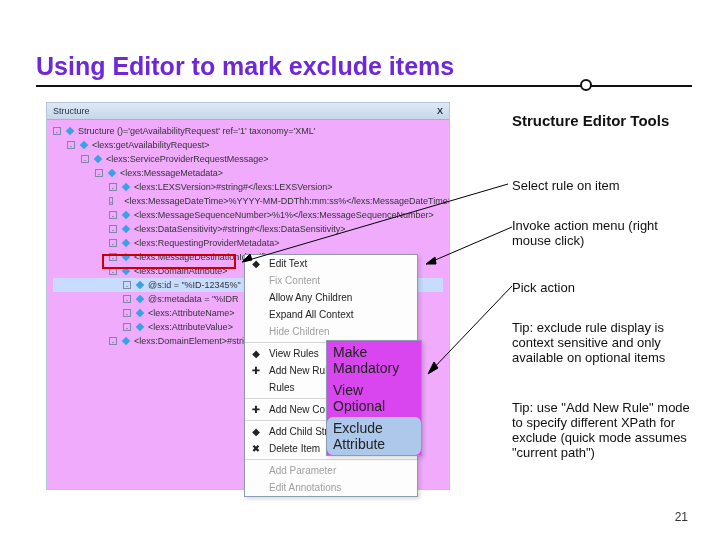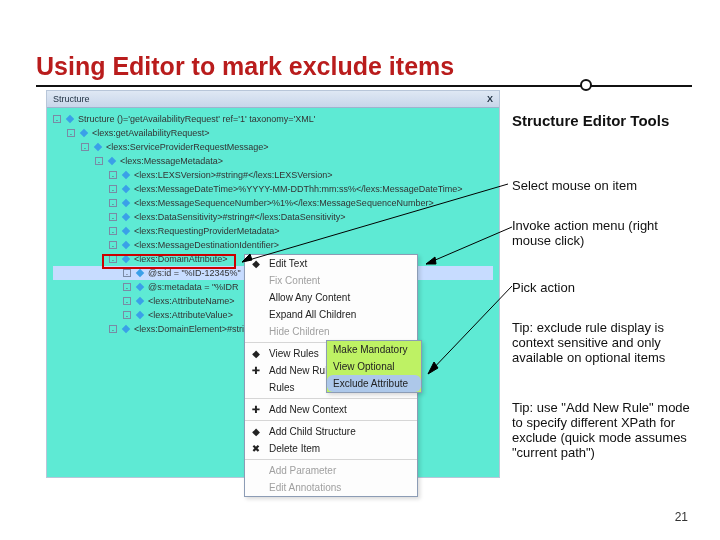--- a/index.html
+++ b/index.html
@@ -1,34 +1,34 @@
 <!DOCTYPE html>
 <html><head>
 <meta charset="utf-8">
 <style>
   * { box-sizing: border-box; margin: 0; padding: 0; }
   html, body { width: 720px; height: 540px; font-family: Arial, sans-serif; background: #fff; position: relative; }
   .slide-title {
     position: absolute; top: 52px; left: 36px;
-    font-size: 25px; font-weight: bold; color: #b91c1c;
+    font-size: 25px; font-weight: bold; color: #6d28d9;
     border-bottom: 2px solid #111; padding-bottom: 4px;
     width: 548px;
   }
   .title-rule-end {
     position: absolute; top: 85px; left: 584px; right: 28px; height: 2px; background: #111;
   }
   .title-circle {
     position: absolute; top: 79px; left: 580px; width: 12px; height: 12px;
     border: 2px solid #111; border-radius: 50%; background: #fff;
   }
 
   
   .shot {
-    position: absolute; top: 90px; left: 46px; width: 454px; height: 388px;
-    border: 1px solid #b8c6d9; background: #5eead4; overflow: hidden;
+    position: absolute; top: 102px; left: 46px; width: 404px; height: 388px;
+    border: 1px solid #b8c6d9; background: #f0abfc; overflow: hidden;
   }
   .shot-hdr {
     height: 17px; background: linear-gradient(#dfe8f4,#c8d6ea);
     border-bottom: 1px solid #9fb3cf;
     display: flex; align-items: center; padding: 0 6px;
     font-size: 9px; color: #234;
   }
   .shot-hdr .x { margin-left: auto; font-weight: bold; font-size: 9px; }
   .tree { font-size: 9px; line-height: 14px; padding: 4px 6px; color: #333; }
   .tree-row { display: flex; align-items: center; white-space: nowrap; }
@@ -59,23 +59,23 @@
   .ctxmenu .mi { padding: 3px 8px 3px 24px; position: relative; }
   .ctxmenu .mi.dis { color: #a0a0a0; }
   .ctxmenu .sep { height: 0; border-top: 1px solid #d6d6d6; margin: 2px 0; }
   .ctxmenu .mi .arr { position: absolute; right: 6px; top: 4px; font-size: 8px; color: #555; }
   .ctxmenu .mi .ic {
     position: absolute; left: 5px; top: 3px; width: 12px; height: 12px;
     font-size: 10px; line-height: 12px; text-align: center;
   }
   .submenu {
     position: absolute; top: 340px; left: 326px; width: 96px;
-    background: #bef264; border: 1px solid #8c9cb5;
+    background: #d946ef; border: 1px solid #8c9cb5;
     box-shadow: 2px 2px 4px rgba(0,0,0,.15);
-    font-size: 10px; color: #222;
+    font-size: 14px; color: #222;
   }
   .submenu .mi { padding: 3px 6px; }
   .submenu .mi.hl { background: #adc8ea; border-radius: 6px; }
 
   
   .ann { position: absolute; left: 512px; width: 188px; font-size: 13px; color: #111; }
   .ann.hdr { font-weight: bold; font-size: 15px; }
   .page-num { position: absolute; bottom: 16px; right: 32px; font-size: 12px; color: #333; }
 
   
@@ -176,22 +176,22 @@
       </div>
     </div>
 </div>
 
 <div class="red-box"></div>
 <div class="red-box2"></div>
 
 <div class="ctxmenu" id="ctxmenu">
     <div class="mi"><span class="ic">◆</span><span>Edit Text</span></div>
     <div class="mi dis"><span>Fix Content</span></div>
-    <div class="mi"><span>Allow Any Content</span></div>
-    <div class="mi"><span>Expand All Children</span></div>
+    <div class="mi"><span>Allow Any Children</span></div>
+    <div class="mi"><span>Expand All Context</span></div>
     <div class="mi dis"><span>Hide Children</span></div>
     <div class="sep"></div>
     <div class="mi"><span class="ic">◆</span><span>View Rules</span></div>
     <div class="mi"><span class="ic">✚</span><span>Add New Rule</span></div>
     <div class="mi"><span>Rules</span><span class="arr">▶</span></div>
     <div class="sep"></div>
     <div class="mi"><span class="ic">✚</span><span>Add New Context</span></div>
     <div class="sep"></div>
     <div class="mi"><span class="ic">◆</span><span>Add Child Structure</span></div>
     <div class="mi"><span class="ic">✖</span><span>Delete Item</span></div>
@@ -199,21 +199,21 @@
     <div class="mi dis"><span>Add Parameter</span></div>
     <div class="mi dis"><span>Edit Annotations</span></div>
   </div>
 <div class="submenu" id="submenu">
     <div class="mi">Make Mandatory</div>
     <div class="mi">View Optional</div>
     <div class="mi hl">Exclude Attribute</div>
   </div>
 
 <div class="ann hdr" style="top:112px">Structure Editor Tools</div>
-<div class="ann" style="top:178px">Select mouse on item</div>
+<div class="ann" style="top:178px">Select rule on item</div>
 <div class="ann" style="top:218px">Invoke action menu (right mouse click)</div>
 <div class="ann" style="top:280px">Pick action</div>
 <div class="ann" style="top:320px">Tip: exclude rule display is context sensitive and only available on optional items</div>
 <div class="ann" style="top:400px">Tip: use "Add New Rule" mode to specify different XPath for exclude (quick mode assumes "current path")</div>
 
 <div class="page-num">21</div>
 
 <svg class="arrow" style="top:178px; left:236px;" width="276" height="90">
   <line x1="272" y1="6" x2="6" y2="84" stroke="#000" stroke-width="1"></line>
   <polygon points="6,84 14,76 16,82"></polygon>

